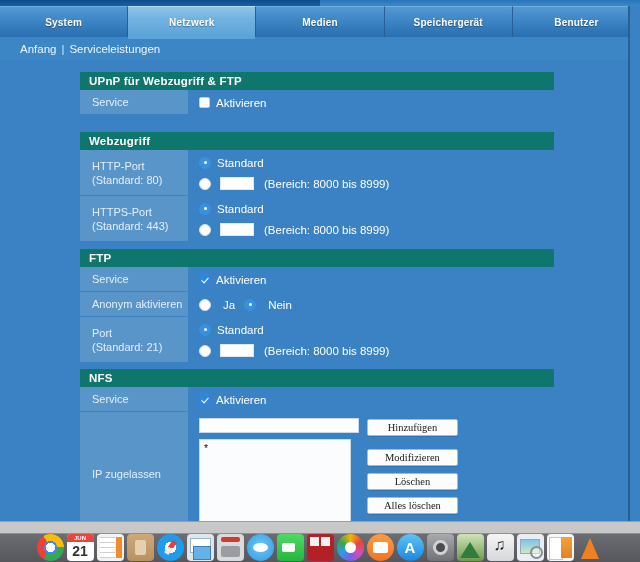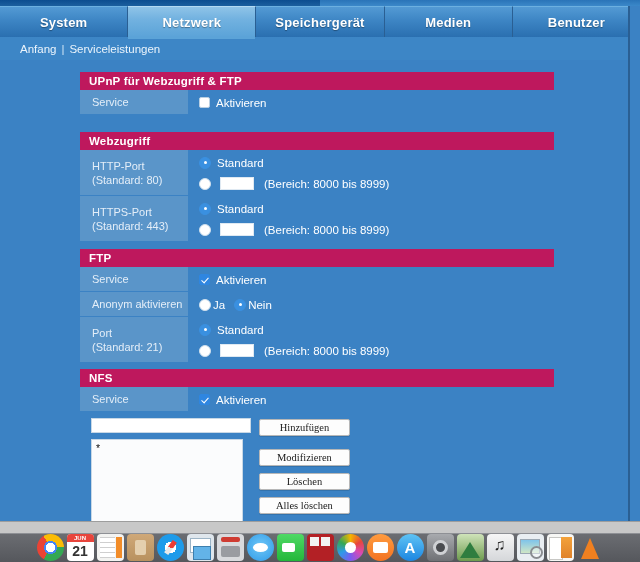--- a/index.html
+++ b/index.html
@@ -46,21 +46,21 @@
     width: 640px; height: 31px;
     display: flex;
     align-items: stretch;
   }
   .tab {
     flex: 1 1 0;
     position: relative;
     display: flex;
     align-items: center;
     justify-content: center;
-    font-size: 13px;
+    font-size: 10px;
     font-weight: bold;
     color: #ffffff;
     letter-spacing: 0.2px;
     background: linear-gradient(180deg,#539ad4 0%, #3d85c4 45%, #2a6fb0 100%);
     border-right: 1px solid #2a5f93;
     border-top: 1px solid #6cb0e0;
     box-sizing: border-box;
     text-shadow: 0 1px 1px rgba(0,0,0,0.35);
     white-space: nowrap;
   }
@@ -110,21 +110,21 @@
     background: #3b82c4;
     border-left: 2px solid #2a5f93;
     box-sizing: border-box;
   }
 
   
   .section { position: absolute; left: 80px; width: 474px; }
 
   .section-head {
     height: 18px;
-    background: #be185d;
+    background: #0f766e;
     color: #ffffff;
     font-size: 11.5px;
     font-weight: bold;
     display: flex;
     align-items: center;
     padding-left: 9px;
     box-sizing: border-box;
     letter-spacing: 0.2px;
   }
 
@@ -209,21 +209,21 @@
   .rb.checked::after {
     content: "";
     position: absolute;
     left: 3.5px; top: 3.5px;
     width: 3px; height: 3px;
     border-radius: 50%;
     background: #ffffff;
   }
 
   .lbl { margin-left: 6px; color: #ffffff; font-size: 11.5px; white-space: nowrap; }
-  .lbl.tight { margin-left: 2px; }
+  .lbl.tight { margin-left: 12px; }
   .hint { margin-left: 10px; color: #ffffff; font-size: 11.5px; white-space: nowrap; }
 
   .txt {
     width: 34px; height: 13px;
     background: #ffffff;
     border: 1px solid #dfe9f2;
     box-sizing: border-box;
     margin-left: 9px;
     flex: 0 0 auto;
   }
@@ -358,24 +358,24 @@
     <div class="top-strip-light"></div>
 
     <div id="tabbar">
       <div class="tab">
         <span>System</span>
       </div>
       <div class="tab active">
         <span>Netzwerk</span>
       </div>
       <div class="tab">
+        <span>Medien</span>
+      </div>
+      <div class="tab">
         <span>Speichergerät</span>
-      </div>
-      <div class="tab">
-        <span>Medien</span>
       </div>
       <div class="tab">
         <span>Benutzer</span>
       </div>
     </div>
 
     <div id="breadcrumb">
       <span class="crumb">Anfang</span>
       <span class="sep">|</span>
       <span class="crumb">Serviceleistungen</span>
@@ -487,20 +487,21 @@
           <div class="row-label">Service</div>
           <div class="row-field">
             <div class="field-line">
               <span class="cb checked"></span>
               <span class="lbl">Aktivieren</span>
             </div>
           </div>
         </div>
 
         <div class="row">
+          <div class="row-label center-v" style="height:124px;">IP zugelassen</div>
           <div style="flex:1 1 auto;">
             <div class="nfs-grid">
               <div class="nfs-col-left">
                 <div class="wide-input"></div>
                 <div class="listbox">
                   <div>*</div>
                 </div>
               </div>
               <div class="nfs-col-right">
                 <button class="btn">Hinzufügen</button>

